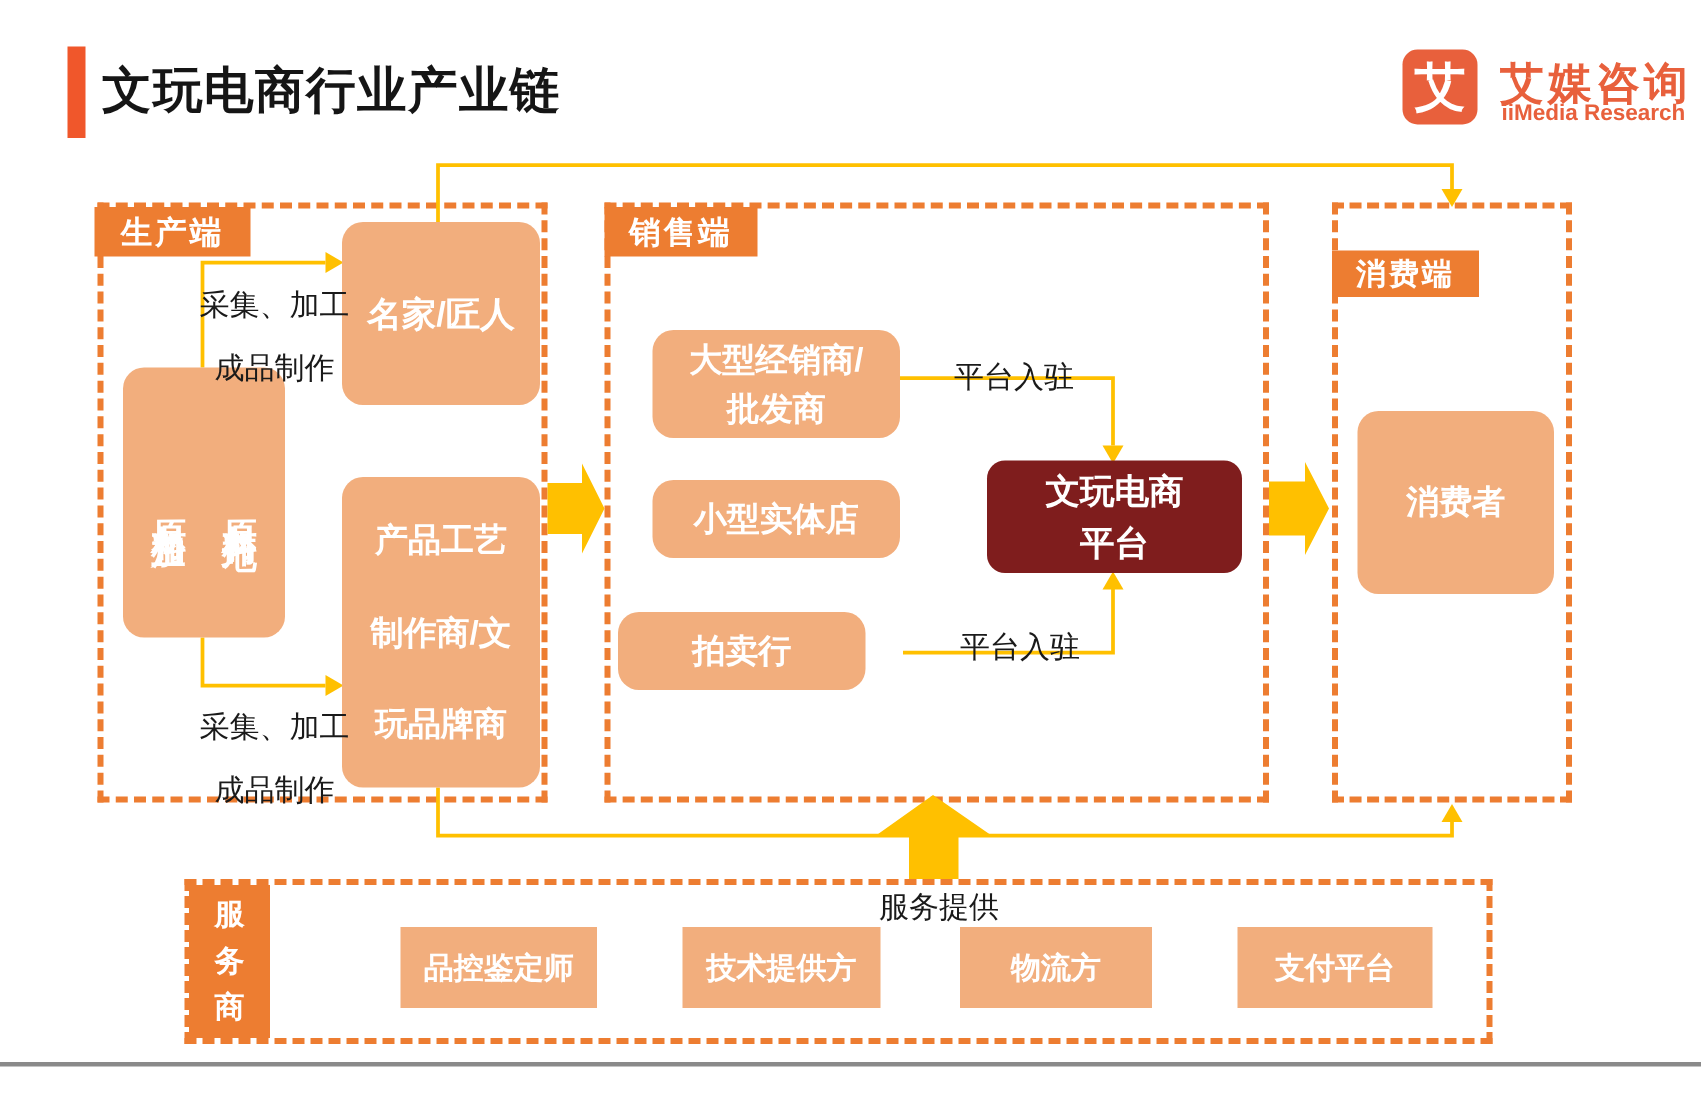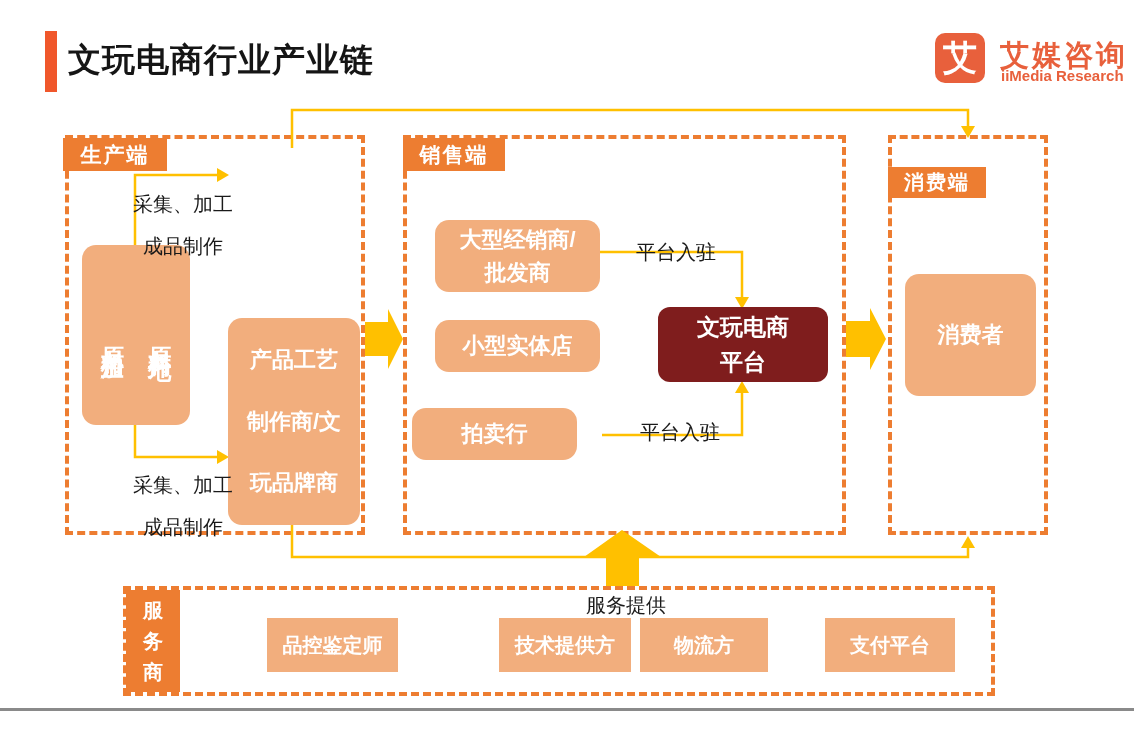--- a/index.html
+++ b/index.html
@@ -77,20 +77,21 @@
 
   <div class="sec-label" style="left:63px;top:138px;width:104px;height:33px;">生产端</div>
   <div class="sec-label" style="left:403px;top:138px;width:102px;height:33px;">销售端</div>
   <div class="sec-label" style="left:888px;top:139px;width:98px;height:31px;font-size:20px;margin-top:28px;">消费端</div>
   <div class="sec-label-v" style="left:126px;top:590px;width:54px;height:102px;">服
 务
 商</div>
 
   <div class="node vtext" style="left:82px;top:245px;width:108px;height:180px;font-size:23px;">原材料产地
 原材料加工</div>
+  <div class="node" style="left:228px;top:148px;width:132px;height:122px;font-size:23px;">名家/匠人</div>
   <div class="node" style="left:228px;top:318px;width:132px;height:207px;font-size:22px;line-height:2.8;">产品工艺
 制作商/文
 玩品牌商</div>
   <div class="edge-label" style="left:128px;top:183px;width:110px;">采集、加工
 成品制作</div>
   <div class="edge-label" style="left:128px;top:464px;width:110px;">采集、加工
 成品制作</div>
 
   <div class="node" style="left:435px;top:220px;width:165px;height:72px;font-size:22px;line-height:1.5;">大型经销商/
 批发商</div>
@@ -98,19 +99,19 @@
   <div class="node" style="left:412px;top:408px;width:165px;height:52px;font-size:22px;">拍卖行</div>
   <div class="node deep" style="left:658px;top:307px;width:170px;height:75px;font-size:23px;line-height:1.5;">文玩电商
 平台</div>
   <div class="edge-label" style="left:626px;top:231px;width:100px;">平台入驻</div>
   <div class="edge-label" style="left:630px;top:411px;width:100px;">平台入驻</div>
 
   <div class="node" style="left:905px;top:274px;width:131px;height:122px;font-size:22px;">消费者</div>
 
   <div class="edge-label" style="left:576px;top:591px;width:100px;line-height:1.4;">服务提供</div>
   <div class="node square" style="left:267px;top:618px;width:131px;height:54px;font-size:20px;">品控鉴定师</div>
-  <div class="node square" style="left:455px;top:618px;width:132px;height:54px;font-size:20px;margin-left:44px;">技术提供方</div>
+  <div class="node square" style="left:455px;top:618px;width:132px;height:54px;font-size:20px;">技术提供方</div>
   <div class="node square" style="left:640px;top:618px;width:128px;height:54px;font-size:20px;">物流方</div>
   <div class="node square" style="left:825px;top:618px;width:130px;height:54px;font-size:20px;">支付平台</div>
 
   <div class="footer-line"></div>
 
 </div>
 
 </body></html>

